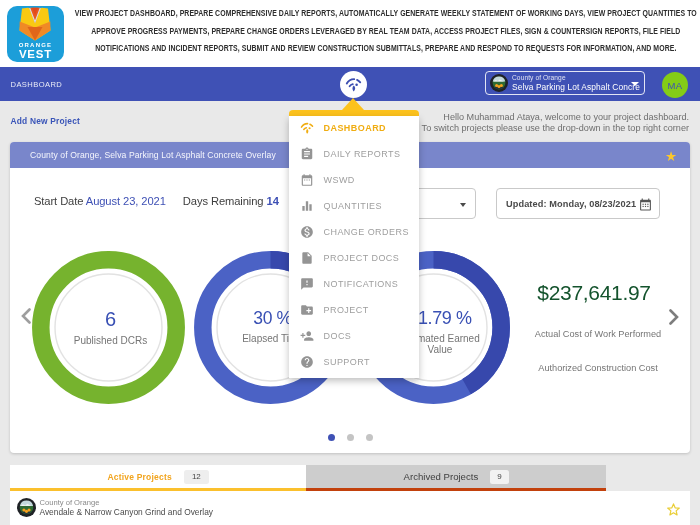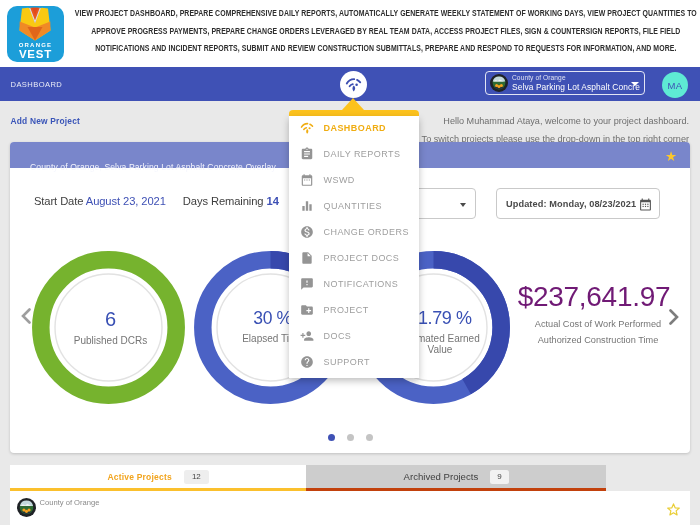--- a/index.html
+++ b/index.html
@@ -19,53 +19,53 @@
   #wifibtn { left:339.5px; top:70.5px; width:27px; height:27px; border-radius:50%; background:#fff;
      display:flex; align-items:center; justify-content:center; }
   #projsel { left:485px; top:71px; width:160px; height:24px; border:1px solid rgba(255,255,255,0.85); border-radius:4px;
      display:flex; align-items:center; }
   #projsel .seal { margin-left:4px; }
   #projsel .txts { margin-left:4px; line-height:1; white-space:nowrap; overflow:hidden; }
   #projsel .t1 { font-size:6.6px; color:#dfe2f2; margin-bottom:2px; letter-spacing:0.1px;}
   #projsel .t2 { font-size:8.4px; color:#fff; letter-spacing:0.1px; }
   #projsel .caret { position:absolute; right:5px; top:10px; width:0; height:0;
      border-left:4px solid transparent; border-right:4px solid transparent; border-top:4.5px solid #fff; }
-  #ma { left:662px; top:72px; width:26px; height:26px; border-radius:50%; background:#5eead4;
+  #ma { left:662px; top:72px; width:26px; height:26px; border-radius:50%; background:#84cc16;
      display:flex; align-items:center; justify-content:center; font-size:9.5px; color:#3f51b5; letter-spacing:0.3px;}
 
   
   #addnew { left:10.5px; top:116px; font-size:8.4px; color:#3a55b8; font-weight:bold; letter-spacing:0.2px; }
-  #greet { right:11px; top:111.5px; text-align:right; font-size:9.1px; color:#6e6e6e; line-height:18px; }
+  #greet { right:11px; top:111.5px; text-align:right; font-size:9.1px; color:#6e6e6e; line-height:11px; }
 
   
   #card { left:10px; top:142px; width:680px; height:311px; background:#fff; border-radius:4px;
       box-shadow:0 1px 3px rgba(0,0,0,0.18); }
   #cardhdr { left:0; top:0; width:680px; height:26px; background:#7986cb; border-radius:4px 4px 0 0; }
-  #cardhdr .t { position:absolute; left:20px; top:20px; font-size:8.6px; color:#f5f6fd; letter-spacing:0.1px; }
+  #cardhdr .t { position:absolute; left:20px; top:8px; font-size:8.6px; color:#f5f6fd; letter-spacing:0.1px; }
   #cardhdr .star { position:absolute; right:13px; top:6px; color:#fbc72c; font-size:13.5px; }
 
   #startrow { left:24px; top:53px; font-size:11.2px; color:#3e3e3e; letter-spacing:-0.1px;}
   #startrow .b { color:#3f51b5; }
   #selbox { left:382px; top:46px; width:84px; height:31px; border:1px solid #c9c9c9; border-radius:4px; background:#fff; }
   #selbox .caret { position:absolute; right:9px; top:13.5px; width:0; height:0;
      border-left:3.6px solid transparent; border-right:3.6px solid transparent; border-top:4.2px solid #4a4a4a; }
   #updbox { left:486px; top:46px; width:164px; height:31px; border:1px solid #c9c9c9; border-radius:4px; background:#fff;
      display:flex; align-items:center; }
   #updbox .t { margin-left:9px; font-size:9.2px; font-weight:bold; color:#4a4a4a; letter-spacing:0.1px; }
   #updbox svg { position:absolute; right:7px; top:9px; }
 
   .donut { position:absolute; top:107px; }
   .ctext { position:absolute; text-align:center; top:166px; width:120px; }
   .cnum { font-size:17.5px; color:#3950b4; letter-spacing:-0.4px; }
   .cnum.big { font-size:20px; letter-spacing:0; }
   .clab { font-size:10px; color:#757575; line-height:11px; margin-top:4px;}
 
   #stats { left:499px; top:139px; width:170px; text-align:center; }
-  .amt { font-size:28px; color:#701a75; letter-spacing:-0.3px; }
-  .amtlab { font-size:9.2px; color:#757575; margin-top:6px;padding-left:8px; }
+  .amt { font-size:21px; color:#14532d; letter-spacing:-0.3px; }
+  .amtlab { font-size:9.2px; color:#757575; margin-top:24px;padding-left:8px; }
 
   #dots { left:0px; top:292px; width:680px; display:flex; justify-content:center; gap:12px; }
   #dots .d { width:7px; height:7px; border-radius:50%; background:#c4c4c4; }
   #dots .d.on { background:#3f51b5; }
 
   
   #tabs { left:10px; top:465px; width:596px; height:26px; display:flex; }
   #tab1 { width:338px; height:26px; background:#fff; border-bottom:3px solid #fbc02d;
       display:flex; align-items:center; justify-content:center; }
   #tab1 .t { font-size:8.5px; font-weight:bold; color:#f2a51f; letter-spacing:0.2px; }
@@ -198,21 +198,21 @@
     <circle cx="78.5" cy="78.5" r="53.5" fill="#fff" stroke="#e2e2e2" stroke-width="1.4"></circle>
   </svg>
   <div class="ctext" style="left:370px">
     <div class="cnum" style="font-size:18px">41.79 %</div>
       <div class="clab">Estimated Earned<br>Value</div>
   </div>
 
   <div class="abs" id="stats">
     <div class="amt">$237,641.97</div>
     <div class="amtlab">Actual Cost of Work Performed</div>
-    <div class="amtlab">Authorized Construction Time</div>
+    <div class="amtlab">Authorized Construction Cost</div>
   </div>
 
   <svg class="abs" style="left:11px;top:166px" width="10" height="16" viewBox="0 0 10 16">
     <path d="M8.5,1.5 L2,8 L8.5,14.5" fill="none" stroke="#9e9e9e" stroke-width="2.6" stroke-linecap="round"></path>
   </svg>
   <svg class="abs" style="left:659px;top:167px" width="10" height="16" viewBox="0 0 10 16">
     <path d="M1.5,1.5 L8,8 L1.5,14.5" fill="none" stroke="#7d7d7d" stroke-width="2.6" stroke-linecap="round"></path>
   </svg>
 
   <div class="abs" id="dots">
@@ -238,20 +238,21 @@
     <circle cx="9" cy="9" r="9" fill="#1f2226"></circle>
     <circle cx="9" cy="9" r="6.4" fill="#2f6b33"></circle>
     <path d="M2.75,7.5 a6.4,6.4 0 0 1 12.5,0 z" fill="#c3d8dc"></path>
     <path d="M3.2,7.5 l2.4,-1.6 2.2,1.2 2,-1.7 2.8,1.6 1.8,0.5 h-11.2 z" fill="#edf2f0"></path>
     <path d="M4.1,12.9 h9.8 a6.4,6.4 0 0 1 -9.8,0 z" fill="#24343c"></path>
     <circle cx="6.6" cy="11.4" r="1.5" fill="#f7a01d"></circle>
     <circle cx="9" cy="12.6" r="1.5" fill="#f7a01d"></circle>
     <circle cx="11.4" cy="11.4" r="1.5" fill="#f7a01d"></circle>
   </svg>
   <div class="t1">County of Orange</div>
+  <div class="t2">Avendale &amp; Narrow Canyon Grind and Overlay</div>
   <svg style="position:absolute;right:10.5px;top:12px" width="13" height="13" viewBox="0 0 13 13">
       <polygon points="6.50,0.90 8.12,4.78 12.30,5.11 9.12,7.85 10.09,11.94 6.50,9.75 2.91,11.94 3.88,7.85 0.70,5.11 4.88,4.78" fill="none" stroke="#eace35" stroke-width="1.2" stroke-linejoin="round"></polygon>
     </svg>
 </div>
 
 <div class="abs" id="menu">
   <div id="notch"></div>
   <div id="menubar"></div>
   <div id="menubody">
     <div class="mi on">

